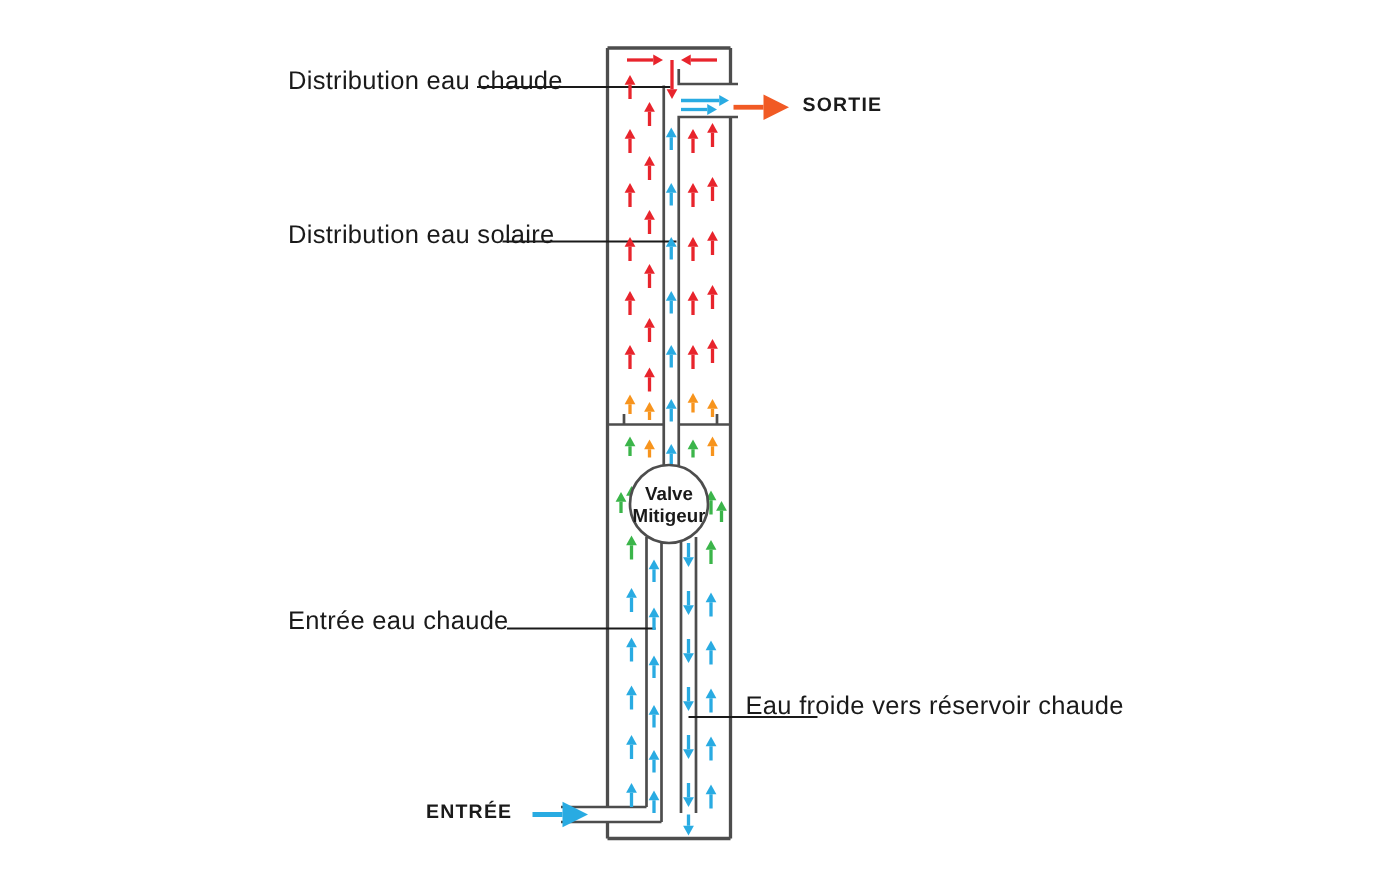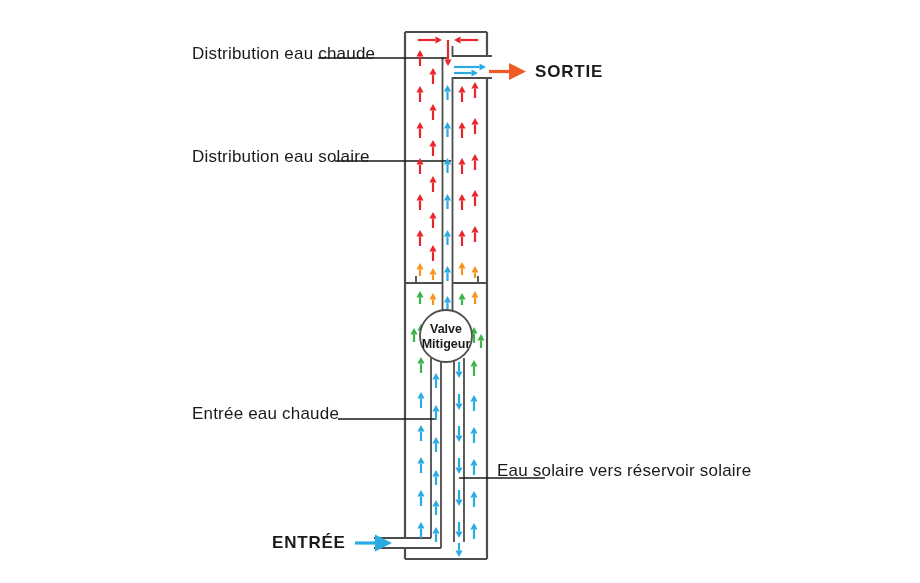--- a/index.html
+++ b/index.html
@@ -5,21 +5,21 @@
   html,body{margin:0;padding:0;background:#ffffff;}
   #stage{
     position:relative;width:920px;height:583px;background:#fff;overflow:hidden;
     font-family:"Liberation Sans", sans-serif;
   }
   #diagram-svg{position:absolute;left:0;top:0;}
   .lbl{
     position:absolute;white-space:nowrap;color:var(--text,#1a1a1a);
     font-size:17px;line-height:1;letter-spacing:.2px;font-weight:500;
   }
-  .lbl.strong{font-weight:700;font-size:17px;letter-spacing:.8px;}
+  .lbl.strong{font-weight:700;font-size:13px;letter-spacing:.8px;}
   .struct{stroke:var(--line,#4d4d4d);fill:none;}
   .leader{stroke:var(--text,#1a1a1a);stroke-width:1.3;fill:none;}
   .valve-circle{fill:#ffffff;stroke:var(--line,#4d4d4d);stroke-width:1.8;}
   .valve-text{
     font-family:"Liberation Sans", sans-serif;font-size:12.5px;font-weight:600;
     fill:var(--text,#1a1a1a);text-anchor:middle;
   }
 </style>
 </head>
 <body>
@@ -344,18 +344,18 @@
     <text class="valve-text" x="446" y="333">Valve</text>
     <text class="valve-text" x="446" y="348">Mitigeur</text>
   </svg>
 
   <div class="lbl" style="left:192px;top:45px">Distribution eau chaude</div>
 
   <div class="lbl" style="left:192px;top:148px">Distribution eau solaire</div>
 
   <div class="lbl" style="left:192px;top:405px">Entrée eau chaude</div>
 
-  <div class="lbl" style="left:497px;top:462px">Eau solaire vers réservoir solaire</div>
+  <div class="lbl" style="left:497px;top:462px">Eau froide vers réservoir chaude</div>
 
   <div class="lbl strong" style="left:535px;top:63px">SORTIE</div>
 
-  <div class="lbl strong" style="left:272px;top:534px">ENTRÉE</div>
+  <div class="lbl strong" style="left:284px;top:534px">ENTRÉE</div>
 </div>
 
 </body></html>

